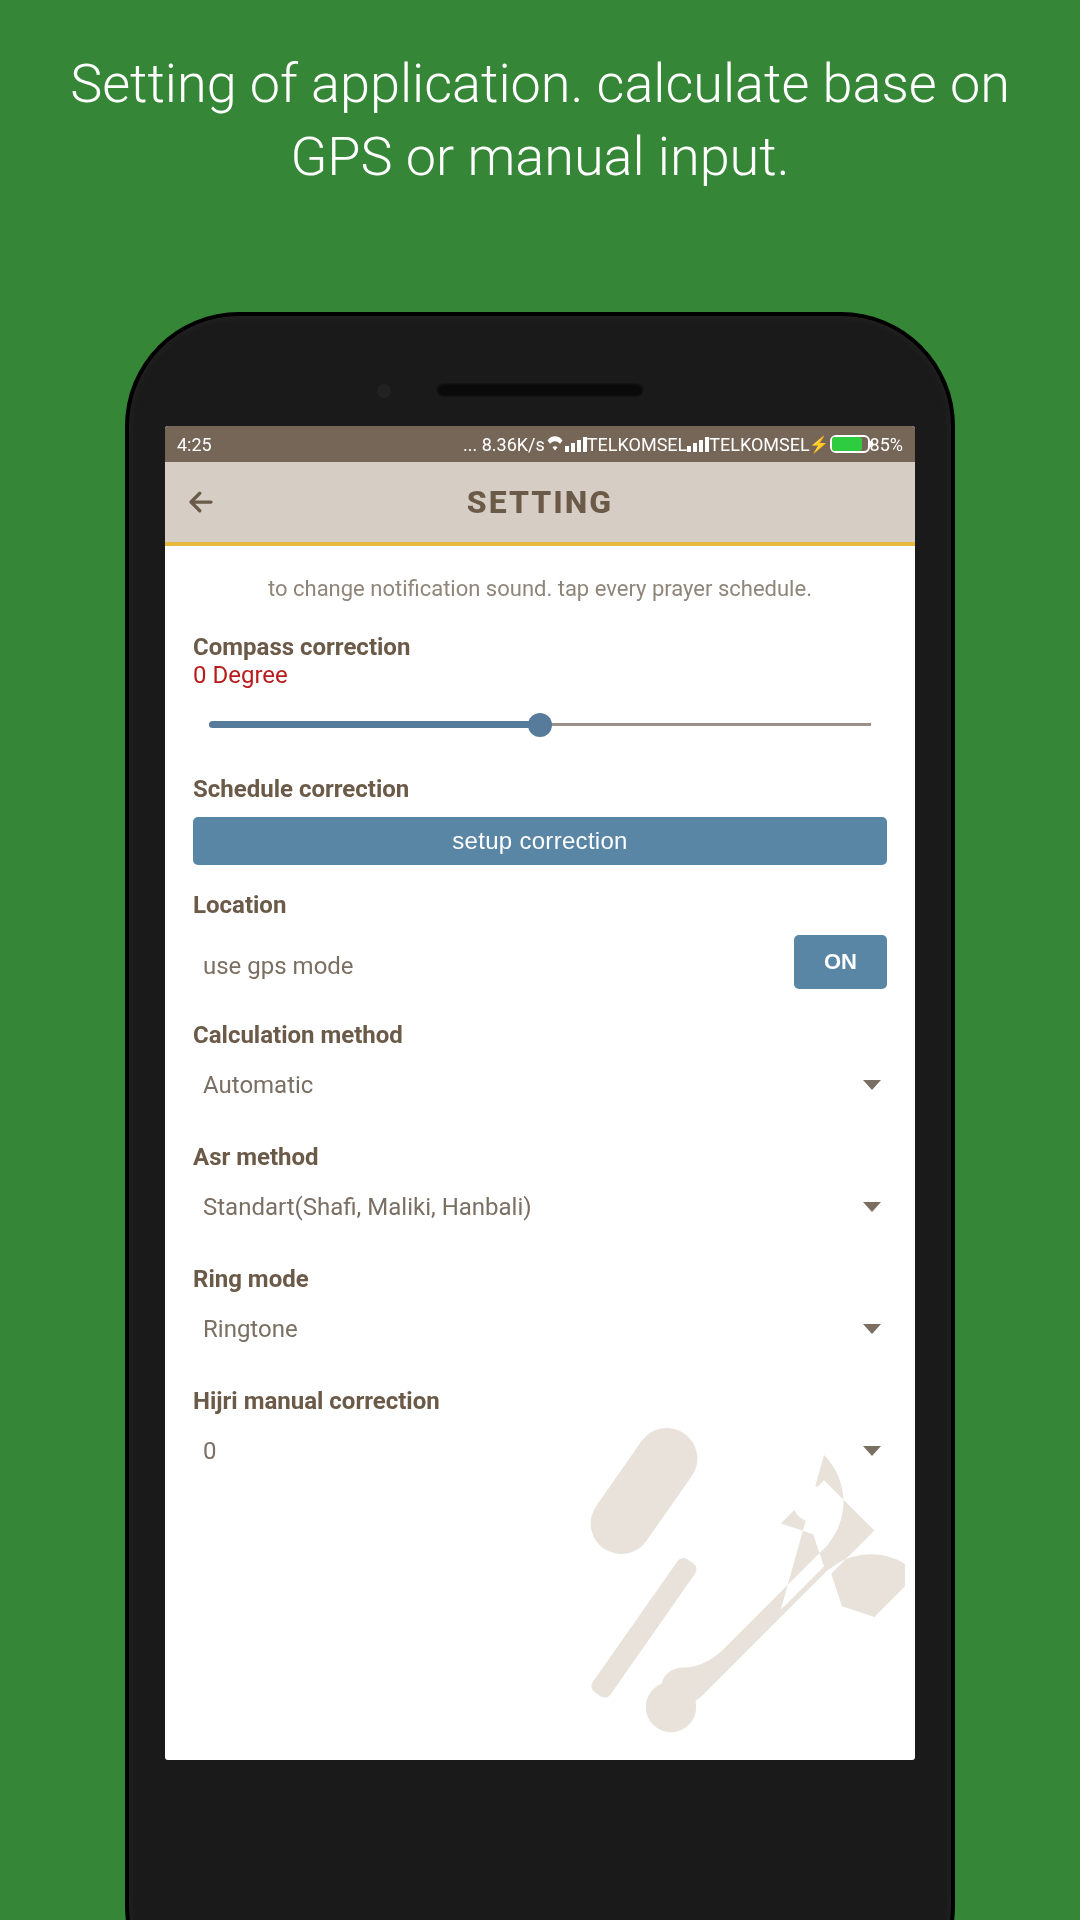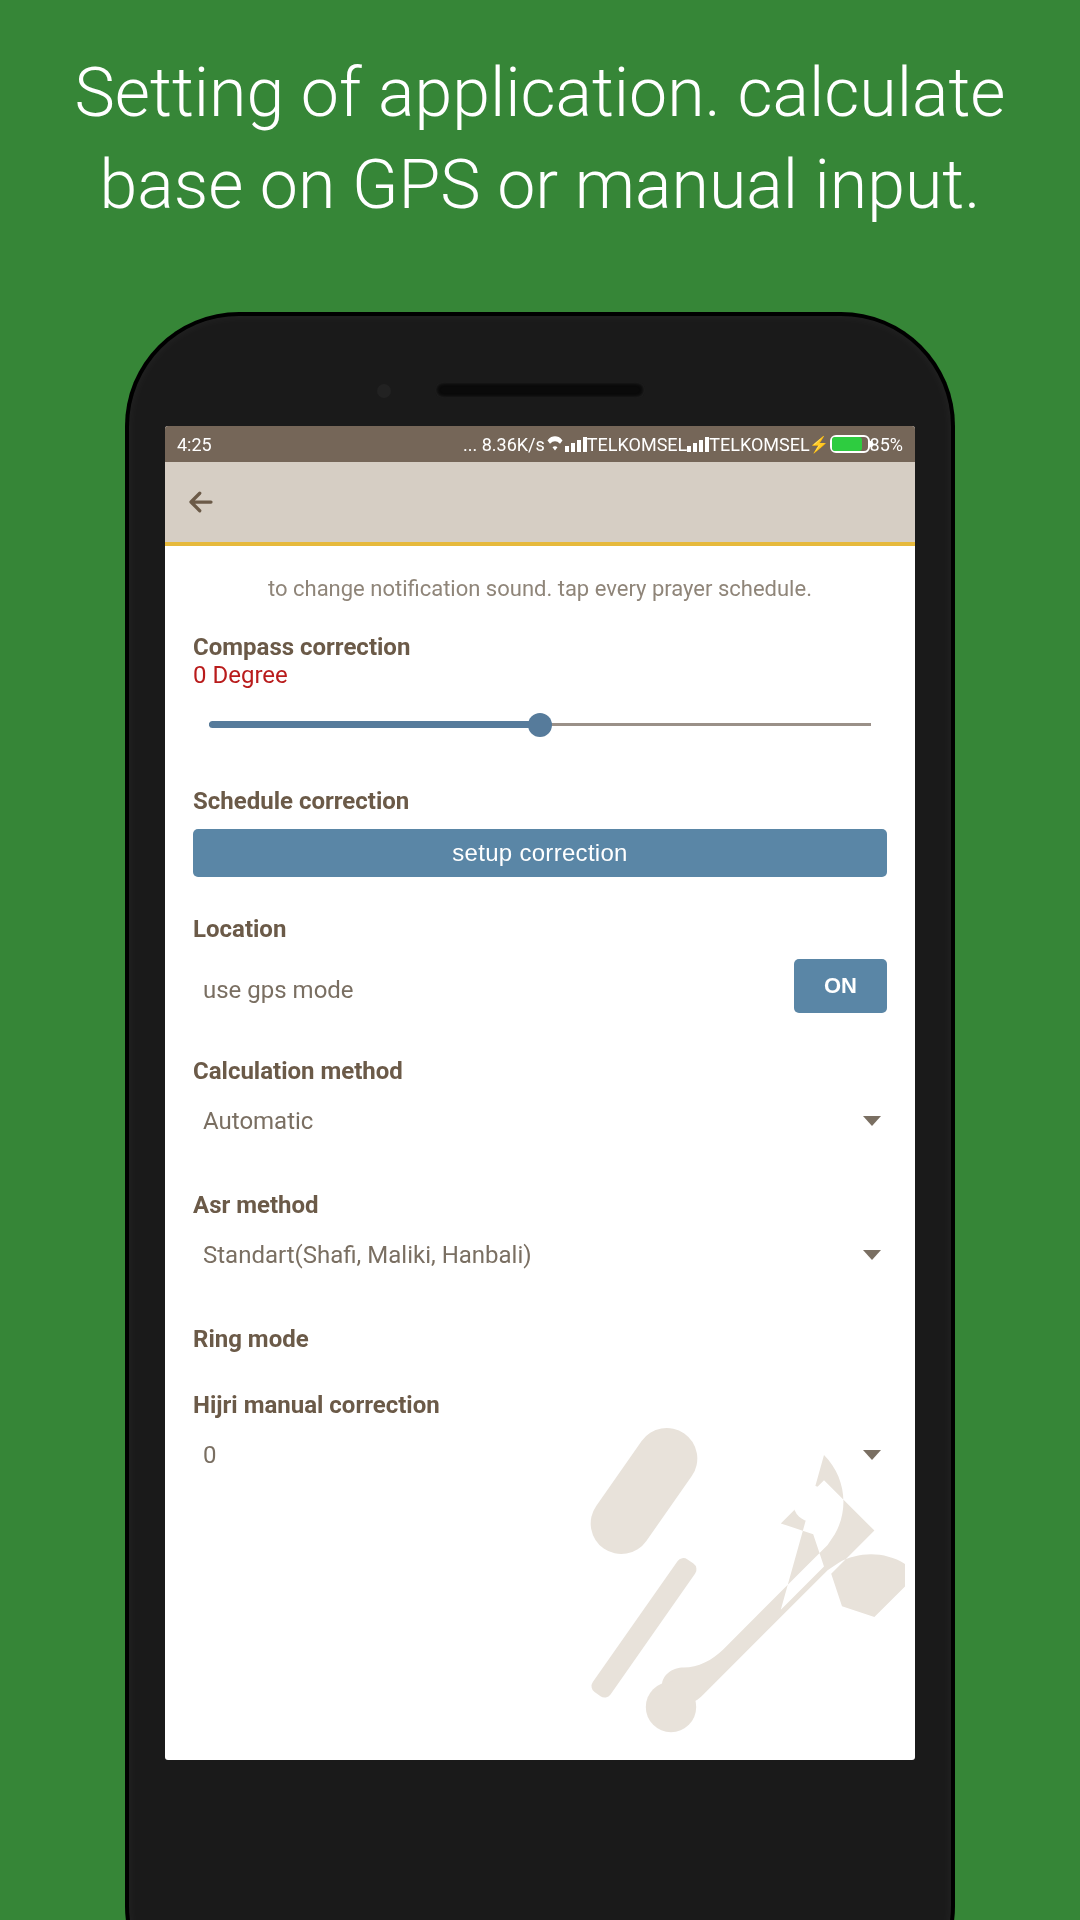--- a/index.html
+++ b/index.html
@@ -6,21 +6,21 @@
   body {
     width: 1080px;
     height: 1920px;
     background: #368637;
     font-family: -apple-system, 'Segoe UI', Roboto, Arial, sans-serif;
     overflow: hidden;
     position: relative;
   }
   .headline {
     color: #fff;
-    font-size: 68px;
+    font-size: 54px;
     font-weight: 300;
     text-align: center;
     padding: 48px 60px 0;
     line-height: 1.35;
   }
   .phone {
     position: absolute;
     left: 129px;
     top: 316px;
     width: 822px;
@@ -133,21 +133,21 @@
     position:absolute; top:20px; left:0; width:50%; height:7px;
     background:#567b9b; border-radius:4px;
   }
   .slider .thumb {
     position:absolute; top:12px; left:calc(50% - 12px);
     width:24px; height:24px; border-radius:50%;
     background:#567b9b;
   }
   .section-label {
     color:#6b5a48; font-weight:700; font-size:24px;
-    margin: 38px 0 14px;
+    margin: 26px 0 14px;
   }
   .btn {
     display:block; width:100%; background:#5a86a6; color:#fff;
     border:none; border-radius:5px; height:48px;
     font-size:24px; letter-spacing:.3px;
   }
   .toggle-row {
     display:flex; align-items:center; justify-content:space-between;
     padding: 2px 0 6px;
   }
@@ -214,20 +214,21 @@
         </span>
       <span>85%</span>
     </div>
 
     <div class="appbar">
       <div class="back">
         <svg width="30" height="30" viewBox="0 0 24 24">
             <path fill="none" stroke="#6b5a48" stroke-width="2.6" stroke-linecap="round" stroke-linejoin="round" d="M20 12H4m0 0l7-7M4 12l7 7"></path>
           </svg>
       </div>
+      <div class="title">SETTING</div>
     </div>
 
     <div class="content">
 
       <svg class="bg-icon" viewBox="0 0 200 200">
         <g fill="#e8e2da">
 
           <path d="M165 35c12 12 14 30 6 44l-4 6-58 58c-6 6-14 10-22 10-6 0-12 4-12 10 0 10 14 14 22 6l70-70 6-4c14-8 32-6 44 6l-24 24-18-6-6-18 24-24-28-28-24 24 18 6 6 18-24 24z" transform="translate(-10,-10)"></path>
 
           <rect x="38" y="6" width="34" height="78" rx="17" transform="rotate(35 55 45)"></rect>
@@ -265,20 +266,24 @@
         <span class="caret"></span>
       </div>
 
       <div class="section-label">Asr method</div>
       <div class="select">
         <span>Standart(Shafi, Maliki, Hanbali)</span>
         <span class="caret"></span>
       </div>
 
       <div class="section-label">Ring mode</div>
+      <div class="select">
+        <span>Ringtone</span>
+        <span class="caret"></span>
+      </div>
 
       <div class="section-label">Hijri manual correction</div>
       <div class="select">
         <span>0</span>
         <span class="caret"></span>
       </div>
 
     </div>
 
   </div>

